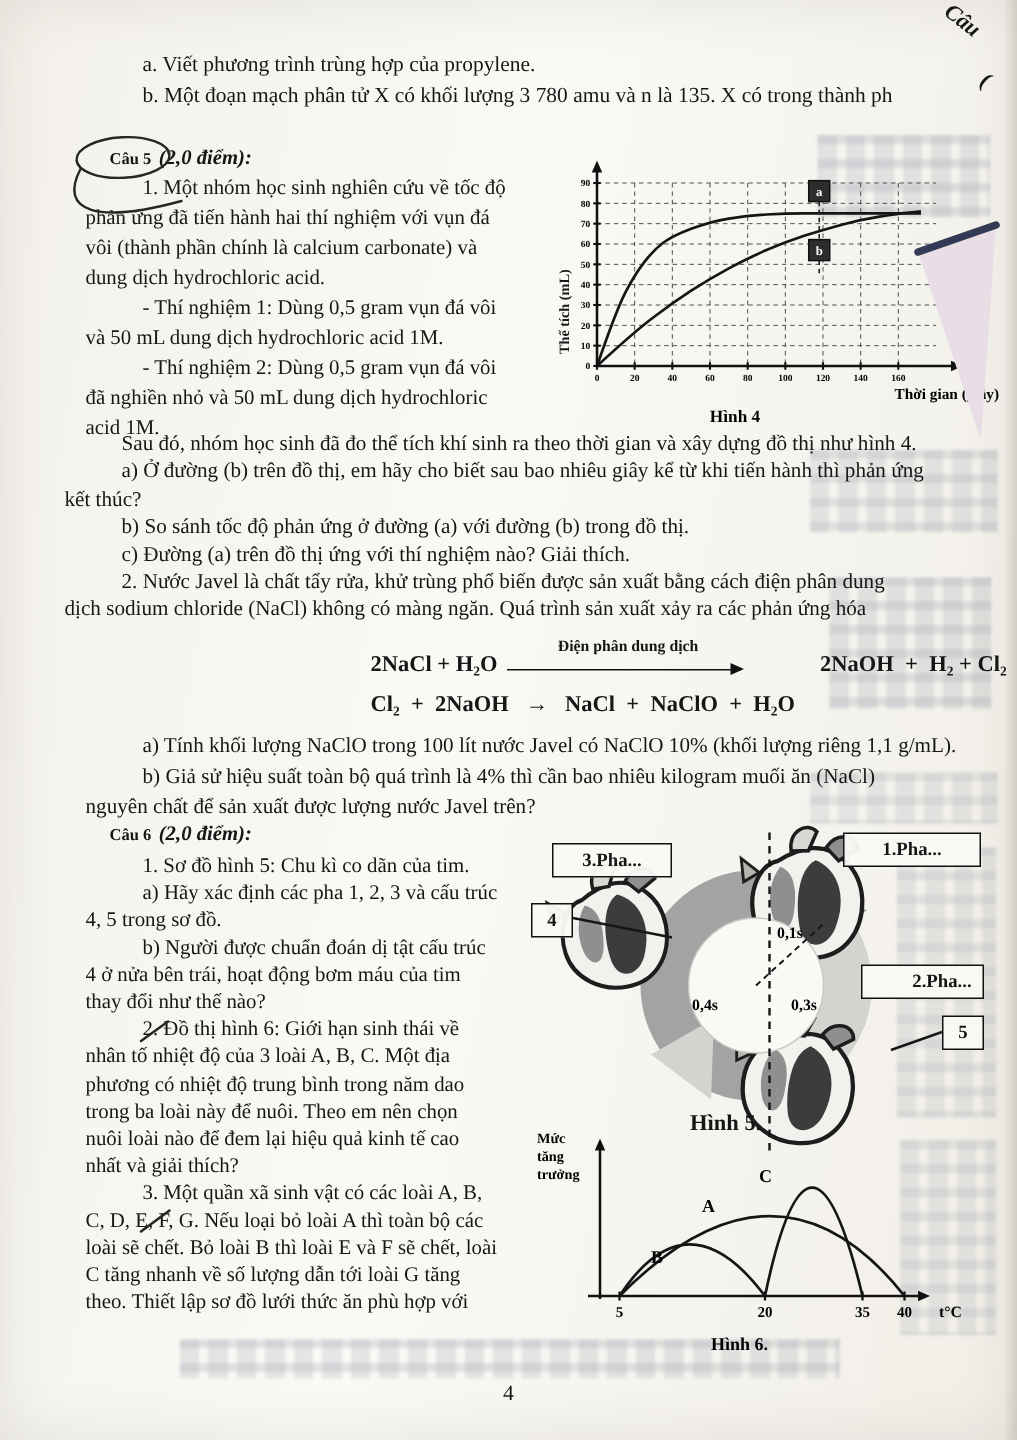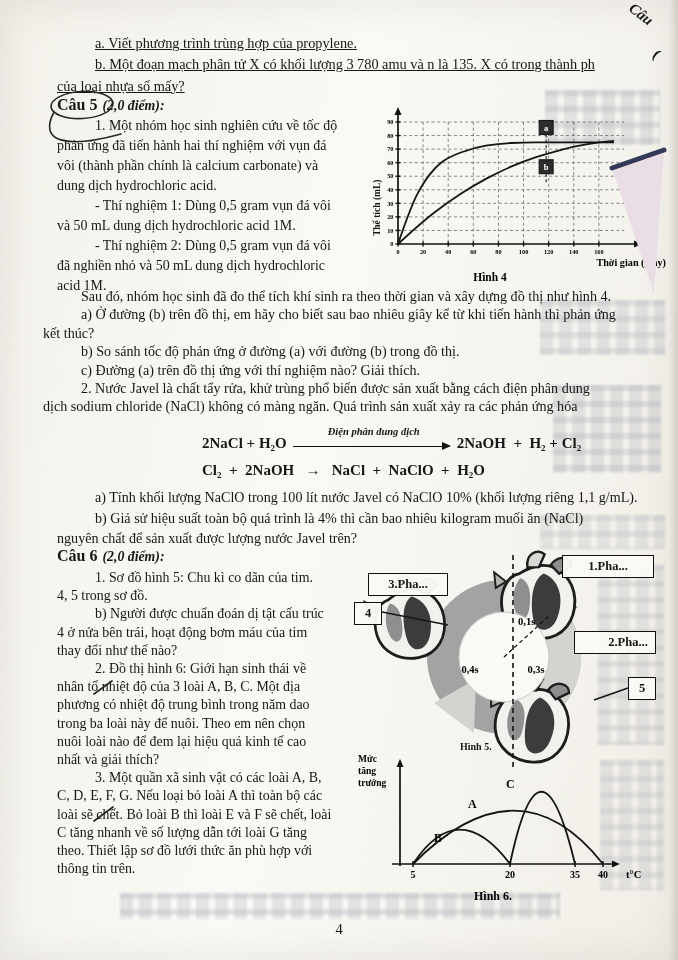--- a/index.html
+++ b/index.html
@@ -3,46 +3,46 @@
 <meta charset="utf-8">
 <style>
   html,body{margin:0;padding:0;background:#8e8e8e;}
   .paper{position:relative;width:678px;height:960px;margin:0 auto;overflow:hidden;
     background:linear-gradient(100deg,#f3f1ea 0%,#faf9f5 45%,#f1eee7 100%);
     font-family:"Liberation Serif","DejaVu Serif",serif;color:#161616;
     box-shadow:inset 0 0 40px rgba(90,85,70,.12);}
   .block{position:absolute;}
   .tline{white-space:nowrap;overflow:hidden;}
   .ind{padding-left:38px;}
-  #intro{left:57px;top:33px;width:613px;font-size:14.3px;line-height:21.3px;text-decoration:underline;}
+  #intro{left:57px;top:33px;width:613px;font-size:14.3px;line-height:21.3px;}
   .q-heading{position:absolute;white-space:nowrap;}
-  .q-title{font-weight:bold;font-size:16px;}
+  .q-title{font-weight:bold;font-size:11px;margin-left:16px;}
   .q-detail{font-weight:bold;font-style:italic;font-size:13.8px;padding-left:5px;}
   #experiment{left:57px;top:116px;width:322px;font-size:13.9px;line-height:20px;}
   #after-chart{left:43px;top:287px;width:614px;font-size:14.1px;line-height:18.4px;}
   #javel{left:57px;top:487px;width:614px;font-size:14.1px;line-height:20.6px;}
   #cau6-text{left:57px;top:569px;width:322px;font-size:13.9px;line-height:18.2px;}
   
   #equations{left:202px;top:426px;font-weight:bold;font-size:15px;}
   .rxn-row{display:flex;align-items:flex-end;height:26px;white-space:pre;}
   .arrow-wrap{position:relative;width:158px;height:22px;margin:0 6px;}
-  .cond{position:absolute;left:4px;right:0;top:-4px;text-align:center;font-size:10.5px;font-style:italic;font-weight:bold;white-space:nowrap;}
+  .cond{position:absolute;left:4px;right:0;top:-4px;text-align:center;font-size:10.5px;font-weight:bold;white-space:nowrap;}
   .shaft{position:absolute;left:0;right:2px;bottom:5px;border-top:1.6px solid #111;}
   .shaft::after{content:"";position:absolute;right:-2px;top:-4.8px;width:0;height:0;
     border-left:9px solid #111;border-top:4px solid transparent;border-bottom:4px solid transparent;}
-  .eq-pre{white-space:pre;}
+  .eq-pre{white-space:pre;margin-left:45px;}
   
   #fig4{left:368px;top:106px;width:302px;height:182px;}
   .vlabel{position:absolute;left:4px;top:130px;transform:rotate(-90deg);transform-origin:0 0;
     font-weight:bold;font-size:9.5px;white-space:nowrap;}
   
   #fig5{left:352px;top:545px;width:320px;height:230px;}
   .dbox{position:absolute;border:1.6px solid #101010;background:rgba(250,249,245,.96);
     font-weight:bold;font-size:12.5px;padding:3px 6px;text-align:center;box-sizing:border-box;}
-  .fig-caption{position:absolute;font-weight:bold;font-size:10px;}
+  .fig-caption{position:absolute;font-weight:bold;font-size:15px;}
   
   #fig6{left:356px;top:748px;width:316px;height:164px;}
   
   .bleed{position:absolute;pointer-events:none;filter:blur(1.1px);
     background-image:repeating-linear-gradient(90deg,rgba(105,115,138,.30) 0 13px,rgba(0,0,0,0) 13px 19px),
                      repeating-linear-gradient(180deg,rgba(105,115,138,.34) 0 6px,rgba(0,0,0,0) 6px 16px);}
   #corner-word{position:absolute;left:628px;top:6px;transform:rotate(38deg);font-weight:bold;font-style:italic;font-size:15px;}
   #corner-paren{position:absolute;left:654px;top:46px;transform:rotate(40deg);font-weight:bold;font-size:15px;}
   #dogear{position:absolute;left:608px;top:146px;width:62px;height:152px;}
   #marks{position:absolute;left:0;top:0;width:678px;height:960px;pointer-events:none;}
@@ -60,21 +60,20 @@
   <div class="bleed" style="left:540px;top:300px;width:125px;height:55px;opacity:.45"></div>
   <div class="bleed" style="left:553px;top:385px;width:108px;height:88px;opacity:.5"></div>
   <div class="bleed" style="left:540px;top:515px;width:125px;height:34px;opacity:.4"></div>
   <div class="bleed" style="left:598px;top:565px;width:66px;height:180px;opacity:.4"></div>
   <div class="bleed" style="left:600px;top:760px;width:64px;height:130px;opacity:.4"></div>
   <div class="bleed" style="left:120px;top:893px;width:440px;height:26px;opacity:.5"></div>
 
   <div id="intro" class="block">
       <div class="tline ind">a. Viết phương trình trùng hợp của propylene.</div>
       <div class="tline ind">b. Một đoạn mạch phân tử X có khối lượng 3 780 amu và n là 135. X có trong thành ph</div>
-      <div class="tline">của loại nhựa số mấy?</div>
     </div>
 
   <div class="q-heading" style="left:57px;top:96px;">
     <span class="q-title">Câu 5</span><span class="q-detail">(2,0 điểm):</span>
   </div>
 
   <div id="experiment" class="block">
       <div class="tline ind">1. Một nhóm học sinh nghiên cứu về tốc độ</div>
       <div class="tline">phản ứng đã tiến hành hai thí nghiệm với vụn đá</div>
       <div class="tline">vôi (thành phần chính là calcium carbonate) và</div>
@@ -192,36 +191,36 @@
       <div class="tline ind">b) Giả sử hiệu suất toàn bộ quá trình là 4% thì cần bao nhiêu kilogram muối ăn (NaCl)</div>
       <div class="tline">nguyên chất để sản xuất được lượng nước Javel trên?</div>
     </div>
 
   <div class="q-heading" style="left:57px;top:547px;">
     <span class="q-title">Câu 6</span><span class="q-detail">(2,0 điểm):</span>
   </div>
 
   <div id="cau6-text" class="block">
       <div class="tline ind">1. Sơ đồ hình 5: Chu kì co dãn của tim.</div>
+      <div class="tline ind">a) Hãy xác định các pha 1, 2, 3 và cấu trúc</div>
       <div class="tline">4, 5 trong sơ đồ.</div>
       <div class="tline ind">b) Người được chuẩn đoán dị tật cấu trúc</div>
       <div class="tline">4 ở nửa bên trái, hoạt động bơm máu của tim</div>
       <div class="tline">thay đổi như thế nào?</div>
       <div class="tline ind">2. Đồ thị hình 6: Giới hạn sinh thái về</div>
       <div class="tline">nhân tố nhiệt độ của 3 loài A, B, C. Một địa</div>
       <div class="tline">phương có nhiệt độ trung bình trong năm dao</div>
       <div class="tline">trong ba loài này để nuôi. Theo em nên chọn</div>
       <div class="tline">nuôi loài nào để đem lại hiệu quả kinh tế cao</div>
       <div class="tline">nhất và giải thích?</div>
       <div class="tline ind">3. Một quần xã sinh vật có các loài A, B,</div>
       <div class="tline">C, D, E, F, G. Nếu loại bỏ loài A thì toàn bộ các</div>
       <div class="tline">loài sẽ chết. Bỏ loài B thì loài E và F sẽ chết, loài</div>
       <div class="tline">C tăng nhanh về số lượng dẫn tới loài G tăng</div>
       <div class="tline">theo. Thiết lập sơ đồ lưới thức ăn phù hợp với</div>
-      <div class="tline">thông tin trên.</div>
     </div>
 
   <div id="fig5" class="block">
     <svg width="320" height="230" viewBox="0 0 320 230">
       <defs>
         <g id="hrt">
           <path d="M20,30 C8,34 2,52 8,70 C14,88 34,98 54,94 C76,90 86,70 82,48 C78,28 60,14 42,18 C34,20 26,25 20,30 Z" fill="#f2f1ed" stroke="#1d1d1d" stroke-width="3"></path>
           <path d="M46,26 C62,30 72,48 66,72 C62,86 48,90 42,76 C36,60 34,34 46,26 Z" fill="#3c3c3c"></path>
           <path d="M22,34 C16,44 16,58 22,70 C28,80 36,78 36,64 C36,48 32,36 22,34 Z" fill="#8f8f8f"></path>
           <path d="M28,22 C24,8 36,0 44,6 L40,20 Z" fill="#d9d8d4" stroke="#1d1d1d" stroke-width="2.5"></path>
@@ -236,23 +235,23 @@
       <use href="#hrt" transform="translate(18,28) scale(0.9)"></use>
       <use href="#hrt" transform="translate(152,-2) rotate(8) scale(0.95)"></use>
       <use href="#hrt" transform="translate(152,118) rotate(14) scale(0.95)"></use>
       <circle cx="152" cy="112" r="45" fill="#faf9f5" stroke="#c9c8c4" stroke-width="1"></circle>
       <line x1="161" y1="10" x2="161" y2="222" stroke="#141414" stroke-width="1.6" stroke-dasharray="5 4"></line>
       <line x1="152" y1="112" x2="198" y2="70" stroke="#141414" stroke-width="1.3" stroke-dasharray="4 3"></line>
       <text x="166" y="80" font-size="10.5" font-weight="bold">0,1s</text>
       <text x="118" y="128" font-size="10.5" font-weight="bold" text-anchor="middle">0,4s</text>
       <text x="184" y="128" font-size="10.5" font-weight="bold" text-anchor="middle">0,3s</text>
     </svg>
-    <div class="dbox" style="left:16px;top:28px;width:80px;">3.Pha...</div>
+    <div class="dbox" style="left:16px;top:17px;width:80px;">3.Pha...</div>
     <div class="dbox" style="left:210px;top:10px;width:92px;">1.Pha...</div>
-    <div class="dbox" style="left:222px;top:86px;width:82px;padding-left:32px;">2.Pha...</div>
+    <div class="dbox" style="left:222px;top:98px;width:82px;padding-left:32px;">2.Pha...</div>
     <div class="dbox" style="left:2px;top:57px;width:28px;">4</div>
     <div class="dbox" style="left:276px;top:132px;width:28px;">5</div>
     <div class="fig-caption" style="left:108px;top:196px;">Hình 5.</div>
   </div>
 
   <div id="fig6" class="block">
     <svg id="fig6-svg" width="316" height="164" viewBox="0 0 316 164">
         <line x1="44" y1="118" x2="44" y2="16" stroke="#111" stroke-width="1.7"></line>
         <polygon points="40.5,19 47.5,19 44,11" fill="#111"></polygon>
         <line x1="36" y1="116" x2="258" y2="116" stroke="#111" stroke-width="1.7"></line>

